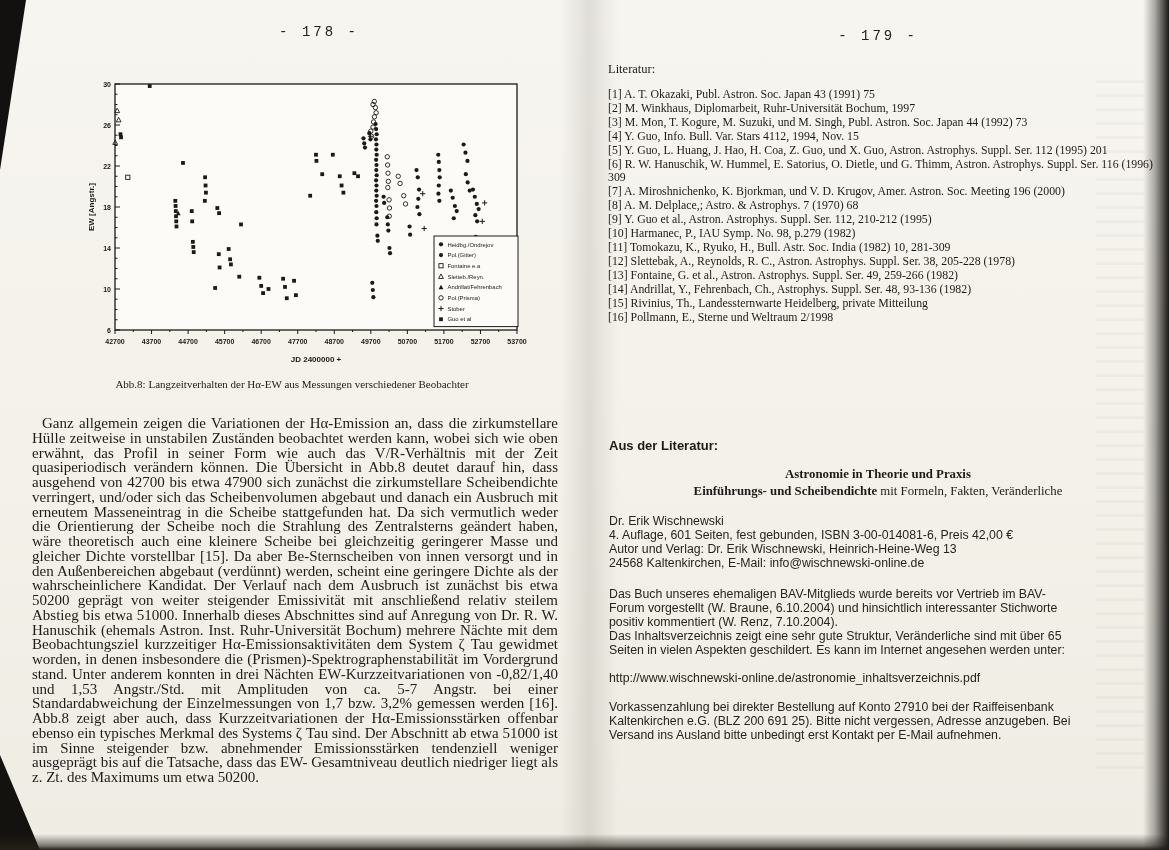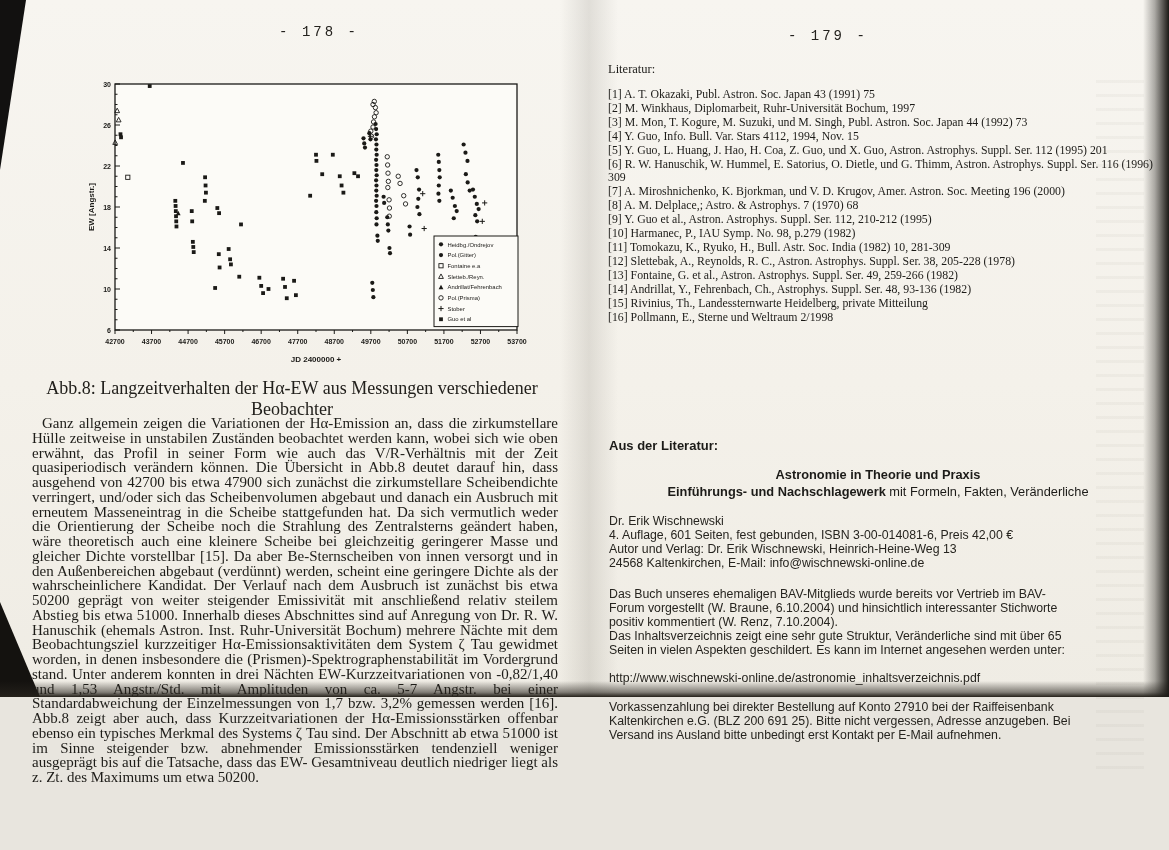--- a/index.html
+++ b/index.html
@@ -1,54 +1,54 @@
 <!DOCTYPE html>
 <html><head>
 <meta charset="utf-8">
 <style>
   html,body{margin:0;padding:0;}
   body{width:1169px;height:850px;overflow:hidden;background:#e8e5de;
        font-family:"Liberation Serif",serif;color:#1c1b18;}
-  .scan{position:relative;width:1169px;height:697px;
+  .scan{position:relative;width:1169px;height:850px;
         background:linear-gradient(180deg,#f7f5f0 0%,#f4f1ea 55%,#efece4 100%);}
   
   .corner-tl{position:absolute;left:0;top:0;width:26px;height:170px;background:#121110;
              clip-path:polygon(0 0,100% 0,0 100%);}
   .corner-bl{position:absolute;left:0;bottom:0;width:40px;height:95px;background:#14120f;
              clip-path:polygon(0 0,0 100%,100% 100%);}
   .edge-bottom{position:absolute;left:0;bottom:0;width:100%;height:16px;
                background:linear-gradient(180deg,rgba(40,36,30,0) 0%,rgba(40,36,30,.55) 70%,#242019 100%);}
   .edge-right{position:absolute;right:0;top:0;width:26px;height:100%;
               background:linear-gradient(90deg,rgba(30,28,24,0) 0%,rgba(30,28,24,.35) 45%,#1c1a16 100%);}
   .gutter{position:absolute;left:560px;top:0;width:58px;height:100%;
           background:linear-gradient(90deg,rgba(70,65,55,0) 0%,rgba(70,65,55,.13) 50%,rgba(70,65,55,0) 100%);}
   .ghost-col{position:absolute;left:1096px;top:80px;width:48px;height:700px;opacity:.5;
              background:repeating-linear-gradient(180deg,rgba(130,126,112,.12) 0 3px,rgba(130,126,112,0) 3px 14px);}
   
   .page-number{position:absolute;font-family:"Liberation Mono",monospace;
                font-size:14px;letter-spacing:3px;color:#24221e;}
   #pn-left{left:254px;top:24px;width:130px;text-align:center;}
-  #pn-right{left:788px;top:28px;width:130px;text-align:left;}
+  #pn-right{left:788px;top:28px;width:130px;text-align:right;}
   
   #chart-svg{position:absolute;left:85px;top:64px;}
   .tick{font:700 7px "Liberation Sans",sans-serif;fill:#1b1a17;}
   .axis-label{font:700 8px "Liberation Sans",sans-serif;fill:#1b1a17;}
   .legend-label{font:5.9px "Liberation Sans",sans-serif;fill:#1b1a17;}
   .fig-caption{position:absolute;left:30px;top:378px;width:524px;text-align:center;
-               font-size:18px;color:#22201c;}
+               font-size:11px;color:#22201c;}
   .body-text{position:absolute;left:32px;top:416px;width:526px;text-align:justify;
              font-size:15px;line-height:14.75px;color:#1d1c18;text-indent:10px;}
   
   .lit-heading{position:absolute;left:608px;top:62px;font-size:12.5px;}
   .refs{position:absolute;left:608px;top:88px;width:545px;font-size:11.8px;line-height:13.9px;}
   .ref-line{margin:0;}
   .adl-heading{position:absolute;left:609px;top:438px;width:540px;
                font-family:"Liberation Sans",sans-serif;font-weight:700;font-size:13px;}
   .book-title{position:absolute;left:608px;top:466px;width:540px;text-align:center;
-              font-family:Liberation Sans, sans-serif;font-size:12.8px;line-height:17px;}
+              font-family:Liberation Serif, serif;font-size:12.8px;line-height:17px;}
   .book-title .b{font-weight:700;}
   .sans-block{position:absolute;left:609px;width:545px;font-family:"Liberation Sans",sans-serif;
               font-size:12.3px;line-height:14px;color:#26241f;}
   #author-block{top:514px;}
   #para1-block{top:587px;}
   .url-line{position:absolute;left:609px;top:671px;width:545px;
             font-family:"Liberation Sans",sans-serif;font-size:12.3px;color:#26241f;}
   #para2-block{top:700px;}
 </style>
 </head>
@@ -328,21 +328,21 @@
       <div class="ref-line">[14] Andrillat, Y., Fehrenbach, Ch., Astrophys. Suppl. Ser. 48, 93-136 (1982)</div>
       <div class="ref-line">[15] Rivinius, Th., Landessternwarte Heidelberg, private Mitteilung</div>
       <div class="ref-line">[16] Pollmann, E., Sterne und Weltraum 2/1998</div>
     </div>
 
   <div class="adl-heading">Aus der Literatur:</div>
 
   <div class="book-title">
     <div class="b">Astronomie in Theorie und Praxis</div>
     <div>
-      <span class="b">Einführungs- und Nachschlagewerk</span><span> mit Formeln, Fakten, Veränderliche</span>
+      <span class="b">Einführungs- und Scheibendichte</span><span> mit Formeln, Fakten, Veränderliche</span>
     </div>
   </div>
 
   <div class="sans-block" id="author-block">
       <div class="line">Dr. Erik Wischnewski</div>
       <div class="line">4. Auflage, 601 Seiten, fest gebunden, ISBN 3-00-014081-6, Preis 42,00 €</div>
       <div class="line">Autor und Verlag: Dr. Erik Wischnewski, Heinrich-Heine-Weg 13</div>
       <div class="line">24568 Kaltenkirchen, E-Mail: info@wischnewski-online.de</div>
     </div>
 

